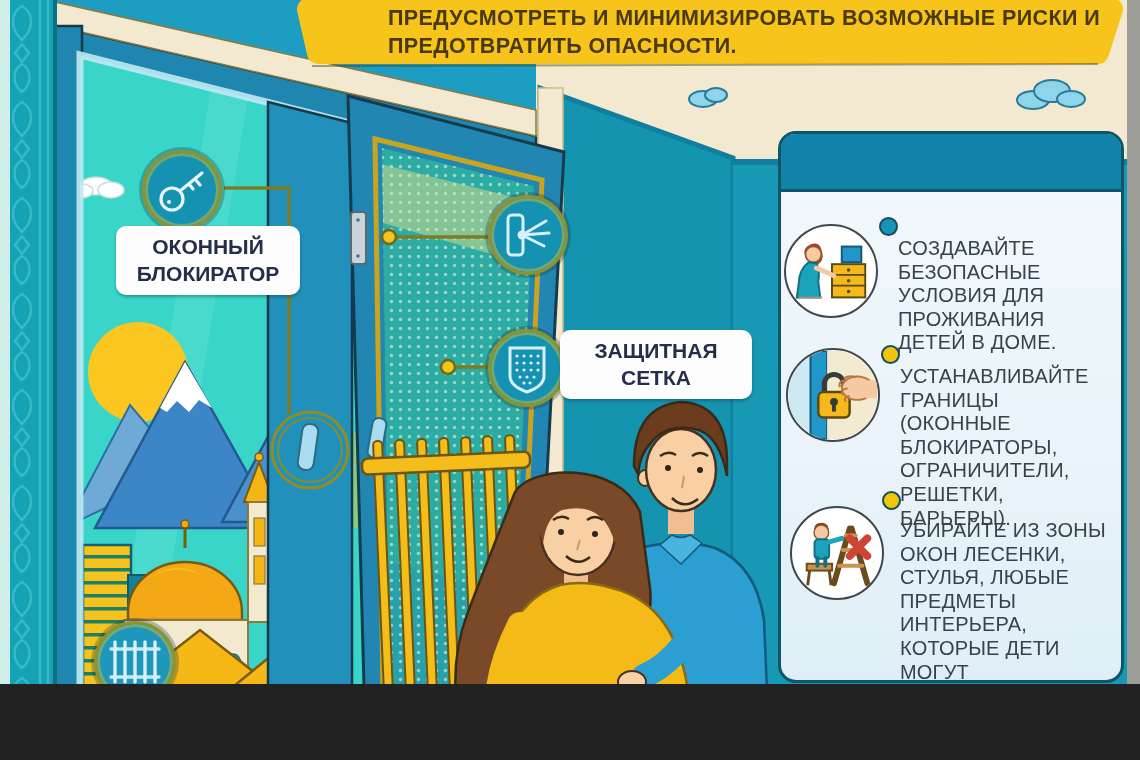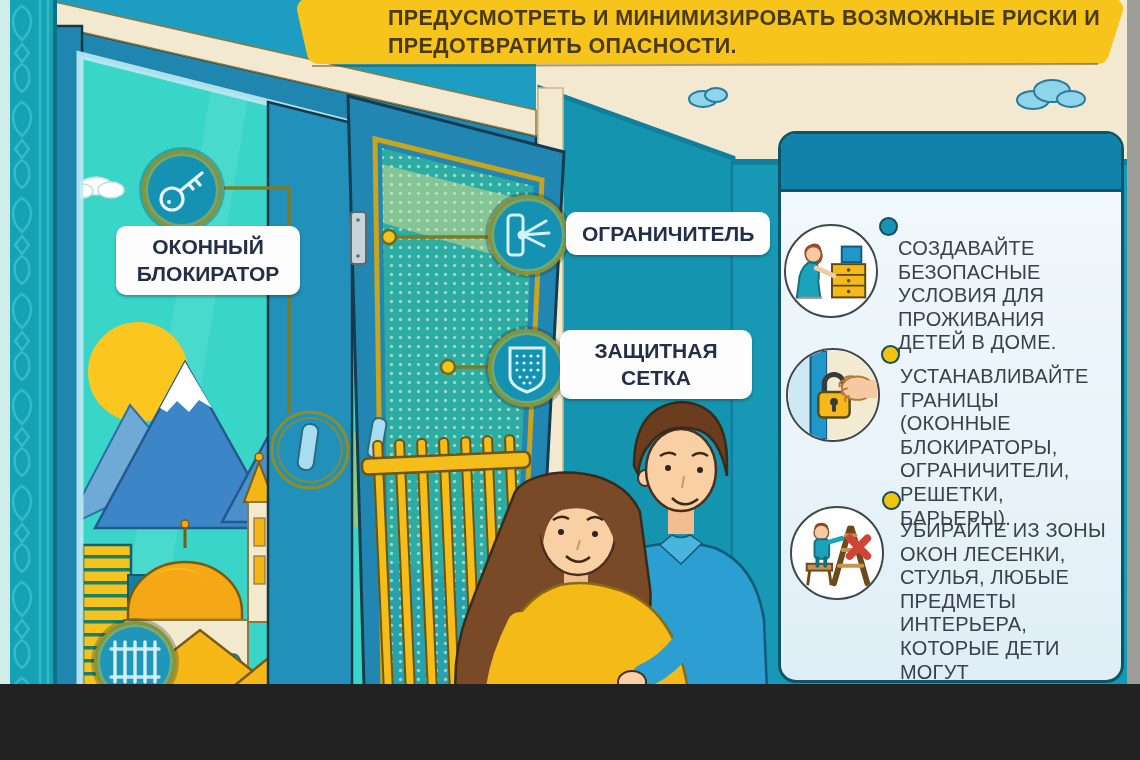--- a/index.html
+++ b/index.html
@@ -278,21 +278,20 @@
 
   <div class="abs callout-circle cc-limiter">
     <svg width="70" height="70" viewBox="-35 -35 70 70">
       <g stroke="#d6f1fa" stroke-width="3" fill="none" stroke-linecap="round">
         <rect x="-20" y="-20" width="15" height="40" rx="4"></rect>
         <path d="M-6,0 L18,-14 M-6,0 L21,-2 M-6,0 L16,11"></path>
       </g>
       <circle cx="-6" cy="0" r="4.5" fill="#d6f1fa"></circle>
     </svg>
   </div>
-  <div class="abs callout-label lbl-limiter">ОГРАНИЧИТЕЛЬ</div>
 
   <div class="abs callout-circle cc-net">
     <svg width="66" height="66" viewBox="-33 -33 66 66">
       <path d="M-17,-20 H17 V8 Q17,18 0,24 Q-17,18 -17,8 Z" fill="none" stroke="#d6f1fa" stroke-width="3"></path>
       <g fill="#d6f1fa">
         <circle cx="-10" cy="-12" r="1.6"></circle>
           <circle cx="-3" cy="-12" r="1.6"></circle>
           <circle cx="4" cy="-12" r="1.6"></circle>
           <circle cx="11" cy="-12" r="1.6"></circle>
         <circle cx="-10" cy="-5" r="1.6"></circle>

